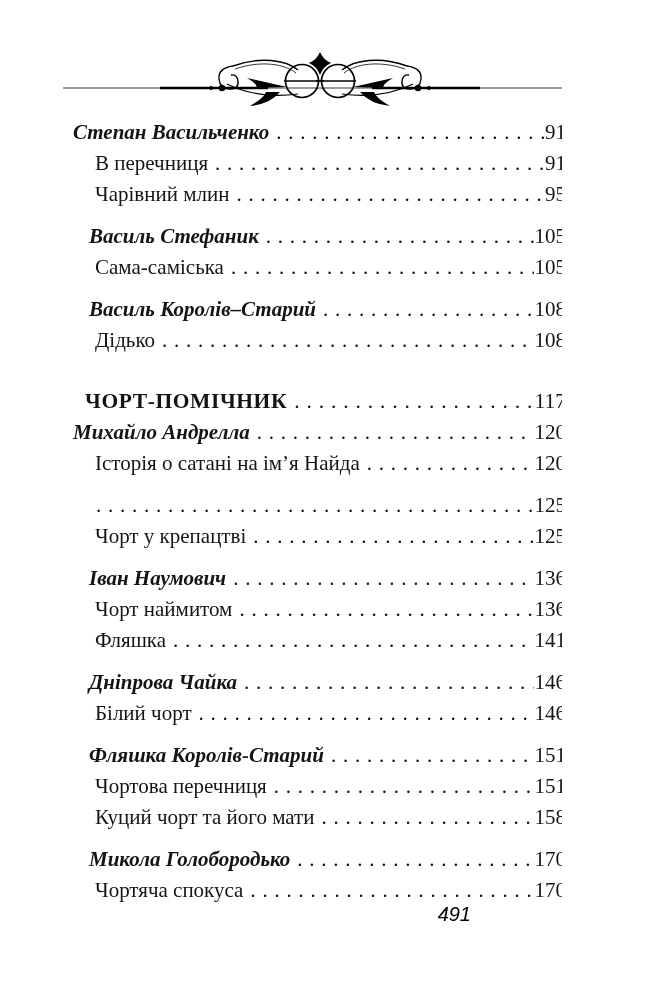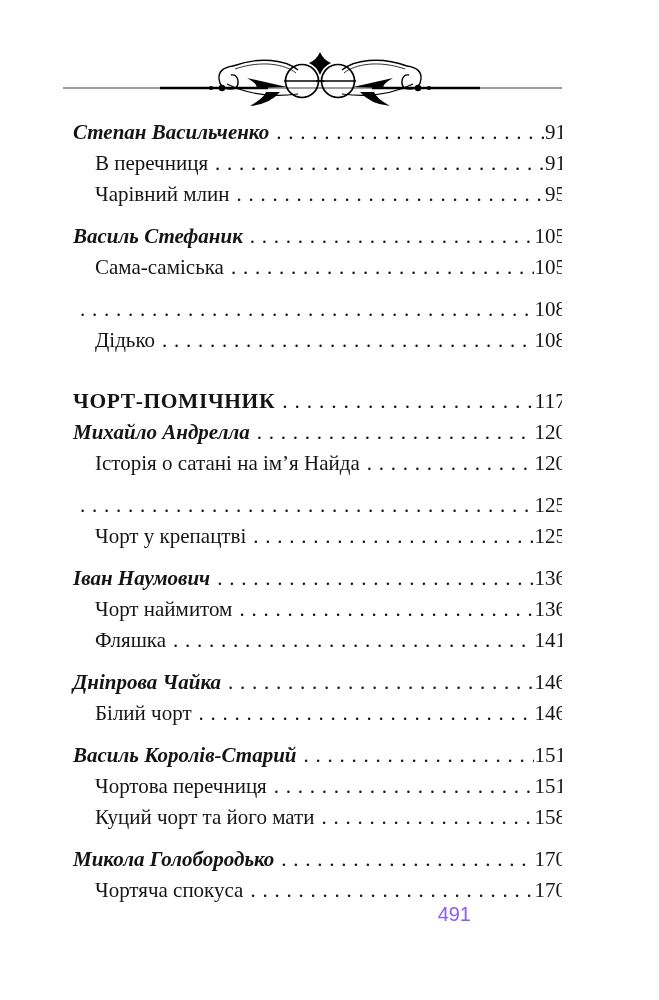--- a/index.html
+++ b/index.html
@@ -30,22 +30,22 @@
     width: 493px;
     font-size: 21px;
   }
   .toc-row {
     display: flex;
     align-items: baseline;
     height: 31px;
     line-height: 31px;
     white-space: nowrap;
   }
-  .mt-group   { margin-top: 11px; }
-  .mt-section { margin-top: 30px; }
+  .mt-group   { margin-top: 11px; margin-left: 16px; }
+  .mt-section { margin-top: 30px; margin-left: 12px; }
   .toc-row .title { flex: 0 0 auto; }
   .row-author .title {
     font-weight: bold;
     font-style: italic;
   }
   .row-story .title { padding-left: 22px; }
   .row-section { font-size: 21.5px; }
   .row-section .title {
     font-weight: bold;
     letter-spacing: 0.6px;
@@ -64,21 +64,22 @@
   .pg {
     flex: 0 0 auto;
     text-align: left;
   }
   .folio {
     position: absolute;
     top: 903px;
     right: 91px;
     font-family: "Liberation Sans", sans-serif;
     font-size: 20px;
-    color: #8b5cf6;
+    color: #000000;
+    font-style: italic;
   }
 </style>
 </head>
 <body>
 
 <div id="page">
 
   <svg class="ornament" viewBox="0 0 560 64" xmlns="http://www.w3.org/2000/svg" aria-hidden="true">
     <line x1="23" y1="36" x2="537" y2="36" stroke="#3c3c3c" stroke-width="1.1"></line>
     <g id="lhalf" fill="none" stroke="#000000">
@@ -118,20 +119,21 @@
       <span class="title">Василь Стефаник</span>
       <span class="dots" aria-hidden="true"> . . . . . . . . . . . . . . . . . . . . . . . . . . . . . . . . . . . . . . . . . . . . . . . . . . . . . . . . . . . .</span>
       <span class="pg">105</span>
     </div>
       <div class="toc-row row-story">
       <span class="title">Сама-саміська</span>
       <span class="dots" aria-hidden="true"> . . . . . . . . . . . . . . . . . . . . . . . . . . . . . . . . . . . . . . . . . . . . . . . . . . . . . . . . . . . .</span>
       <span class="pg">105</span>
     </div>
       <div class="toc-row row-author mt-group">
+      <span class="title">Василь Королів–Старий</span>
       <span class="dots" aria-hidden="true"> . . . . . . . . . . . . . . . . . . . . . . . . . . . . . . . . . . . . . . . . . . . . . . . . . . . . . . . . . . . .</span>
       <span class="pg">108</span>
     </div>
       <div class="toc-row row-story">
       <span class="title">Дідько</span>
       <span class="dots" aria-hidden="true"> . . . . . . . . . . . . . . . . . . . . . . . . . . . . . . . . . . . . . . . . . . . . . . . . . . . . . . . . . . . .</span>
       <span class="pg">108</span>
     </div>
       <div class="toc-row row-section mt-section">
       <span class="title">ЧОРТ-ПОМІЧНИК</span>
@@ -176,21 +178,21 @@
       <span class="title">Дніпрова Чайка</span>
       <span class="dots" aria-hidden="true"> . . . . . . . . . . . . . . . . . . . . . . . . . . . . . . . . . . . . . . . . . . . . . . . . . . . . . . . . . . . .</span>
       <span class="pg">146</span>
     </div>
       <div class="toc-row row-story">
       <span class="title">Білий чорт</span>
       <span class="dots" aria-hidden="true"> . . . . . . . . . . . . . . . . . . . . . . . . . . . . . . . . . . . . . . . . . . . . . . . . . . . . . . . . . . . .</span>
       <span class="pg">146</span>
     </div>
       <div class="toc-row row-author mt-group">
-      <span class="title">Василь Королів-Старий</span>
+      <span class="title">Фляшка Королів-Старий</span>
       <span class="dots" aria-hidden="true"> . . . . . . . . . . . . . . . . . . . . . . . . . . . . . . . . . . . . . . . . . . . . . . . . . . . . . . . . . . . .</span>
       <span class="pg">151</span>
     </div>
       <div class="toc-row row-story">
       <span class="title">Чортова перечниця</span>
       <span class="dots" aria-hidden="true"> . . . . . . . . . . . . . . . . . . . . . . . . . . . . . . . . . . . . . . . . . . . . . . . . . . . . . . . . . . . .</span>
       <span class="pg">151</span>
     </div>
       <div class="toc-row row-story">
       <span class="title">Куций чорт та його мати</span>

